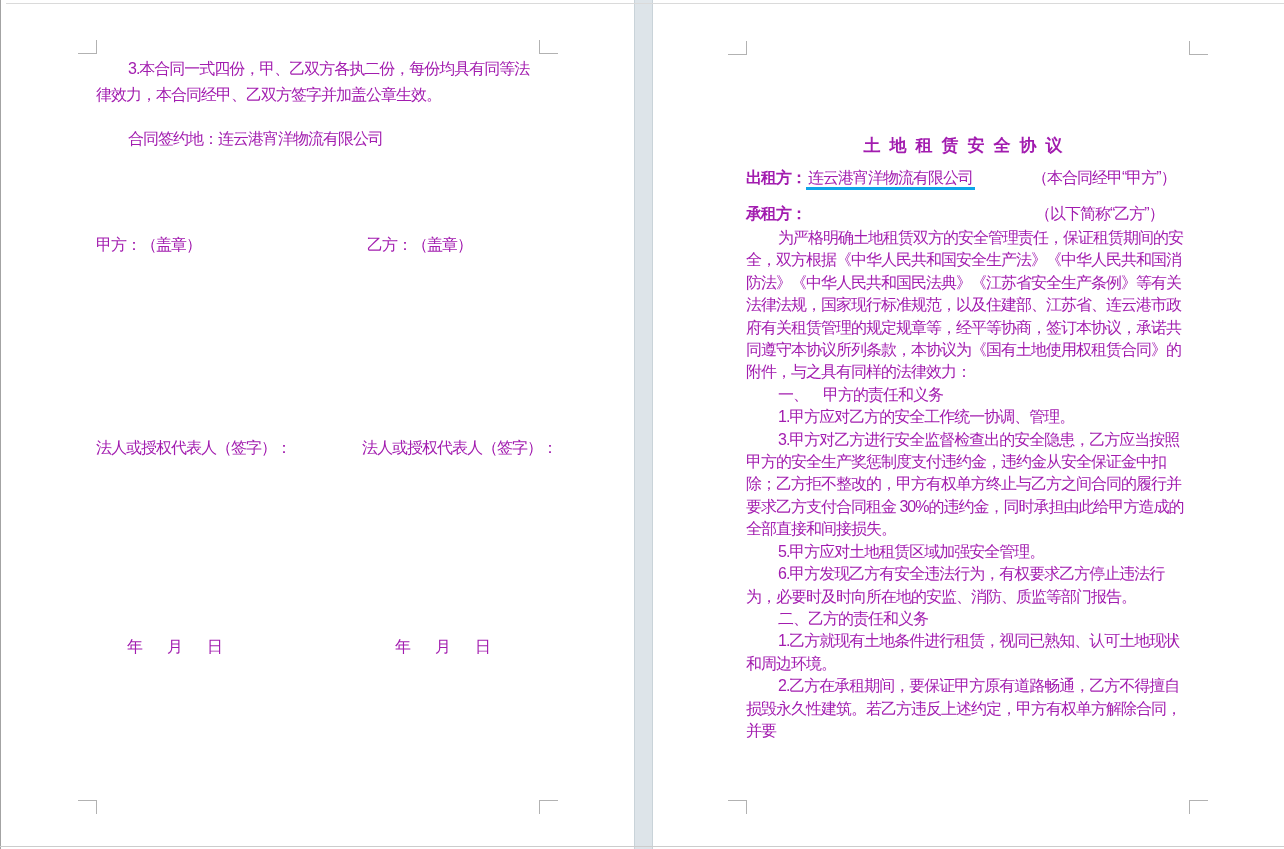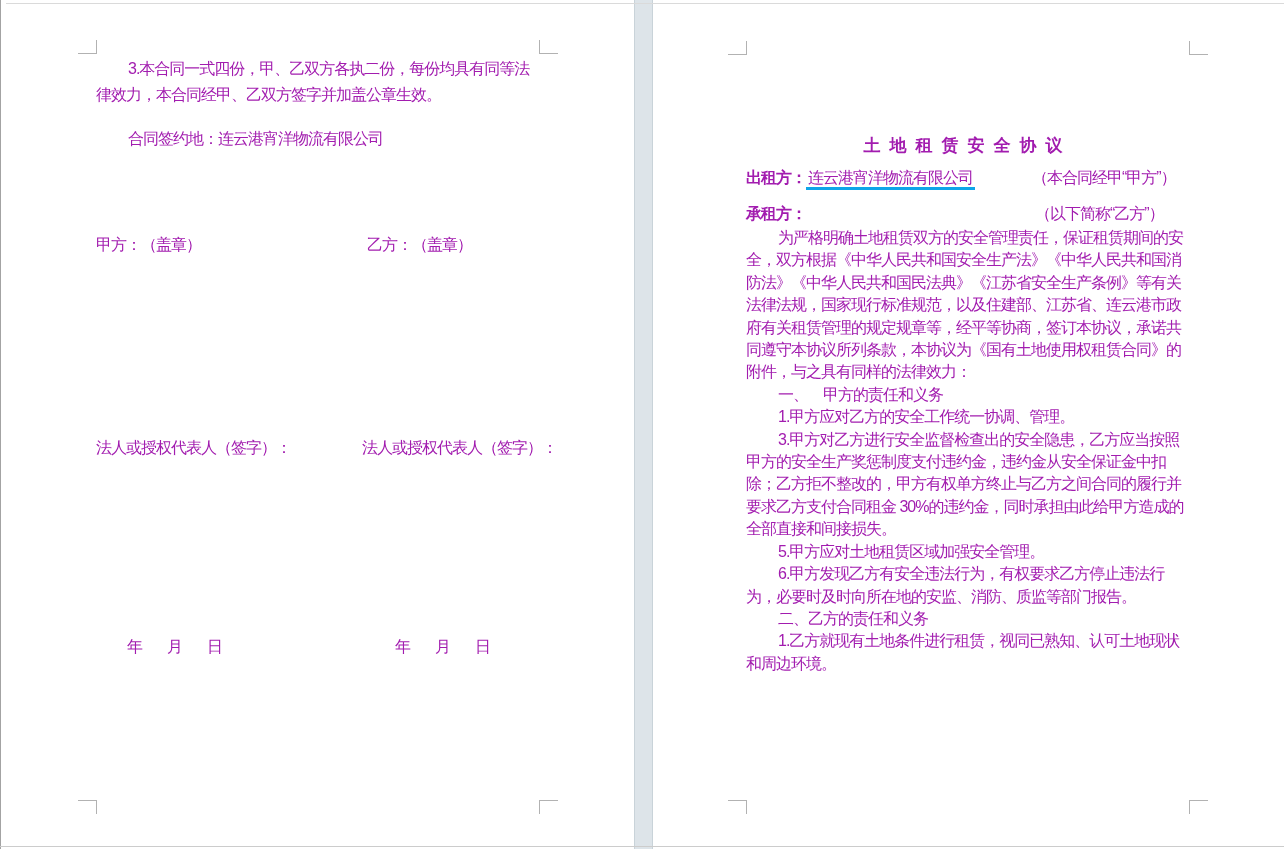--- a/index.html
+++ b/index.html
@@ -91,19 +91,20 @@
 
     <div class="abs flow">
       <p>为严格明确土地租赁双方的安全管理责任，保证租赁期间的安全，双方根据《中华人民共和国安全生产法》《中华人民共和国消防法》《中华人民共和国民法典》《江苏省安全生产条例》等有关法律法规，国家现行标准规范，以及住建部、江苏省、连云港市政府有关租赁管理的规定规章等，经平等协商，签订本协议，承诺共同遵守本协议所列条款，本协议为《国有土地使用权租赁合同》的附件，与之具有同样的法律效力：</p>
       <p class="hd">一、　甲方的责任和义务</p>
       <p>1.甲方应对乙方的安全工作统一协调、管理。</p>
       <p>3.甲方对乙方进行安全监督检查出的安全隐患，乙方应当按照甲方的安全生产奖惩制度支付违约金，违约金从安全保证金中扣除；乙方拒不整改的，甲方有权单方终止与乙方之间合同的履行并要求乙方支付合同租金 30%的违约金，同时承担由此给甲方造成的全部直接和间接损失。</p>
       <p>5.甲方应对土地租赁区域加强安全管理。</p>
       <p>6.甲方发现乙方有安全违法行为，有权要求乙方停止违法行为，必要时及时向所在地的安监、消防、质监等部门报告。</p>
       <p class="hd">二、乙方的责任和义务</p>
       <p>1.乙方就现有土地条件进行租赁，视同已熟知、认可土地现状和周边环境。</p>
+      <p>2.乙方在承租期间，要保证甲方原有道路畅通，乙方不得擅自损毁永久性建筑。若乙方违反上述约定，甲方有权单方解除合同，并要</p>
     </div>
   </div>
 
   <div class="abs edge-left"></div>
   <div class="abs edge-top"></div>
   <div class="abs edge-bottom"></div>
 </div>
 
 </body></html>

